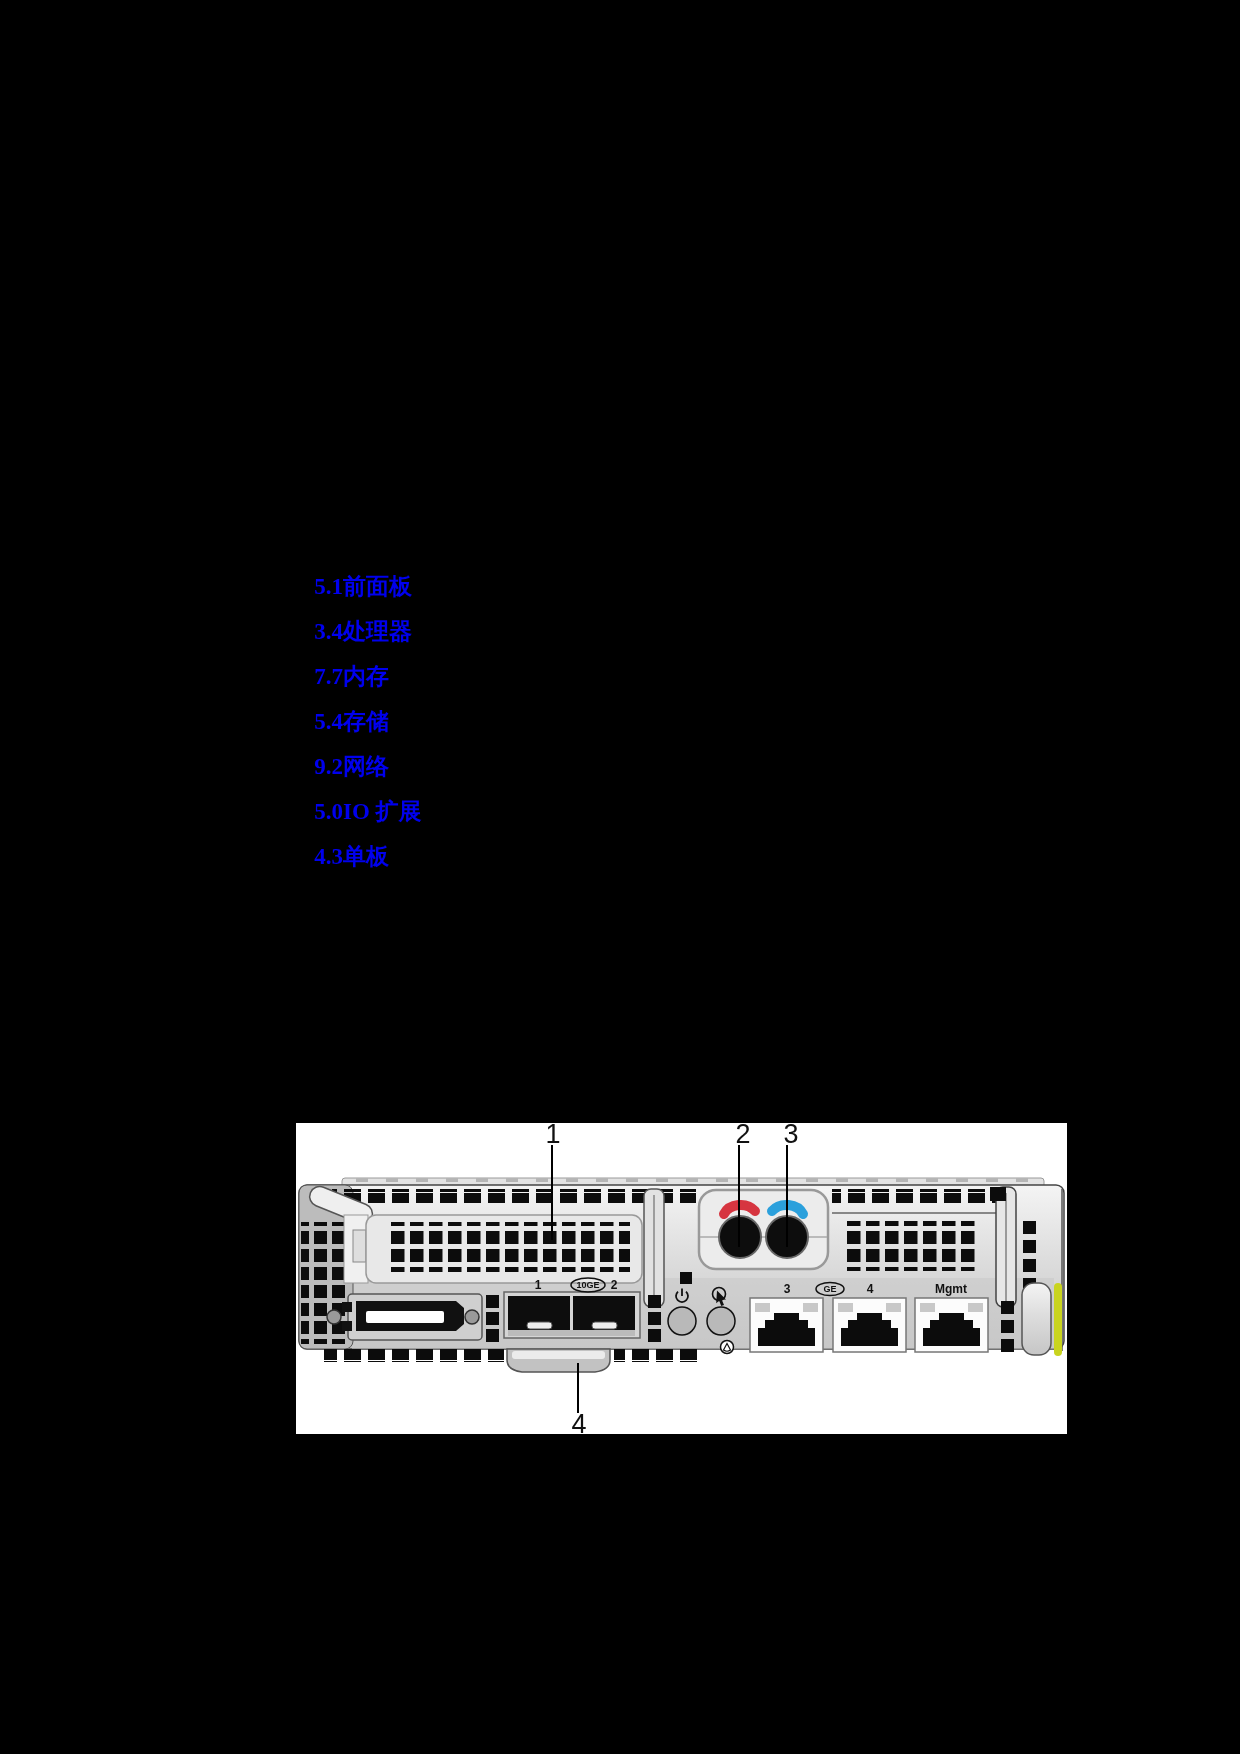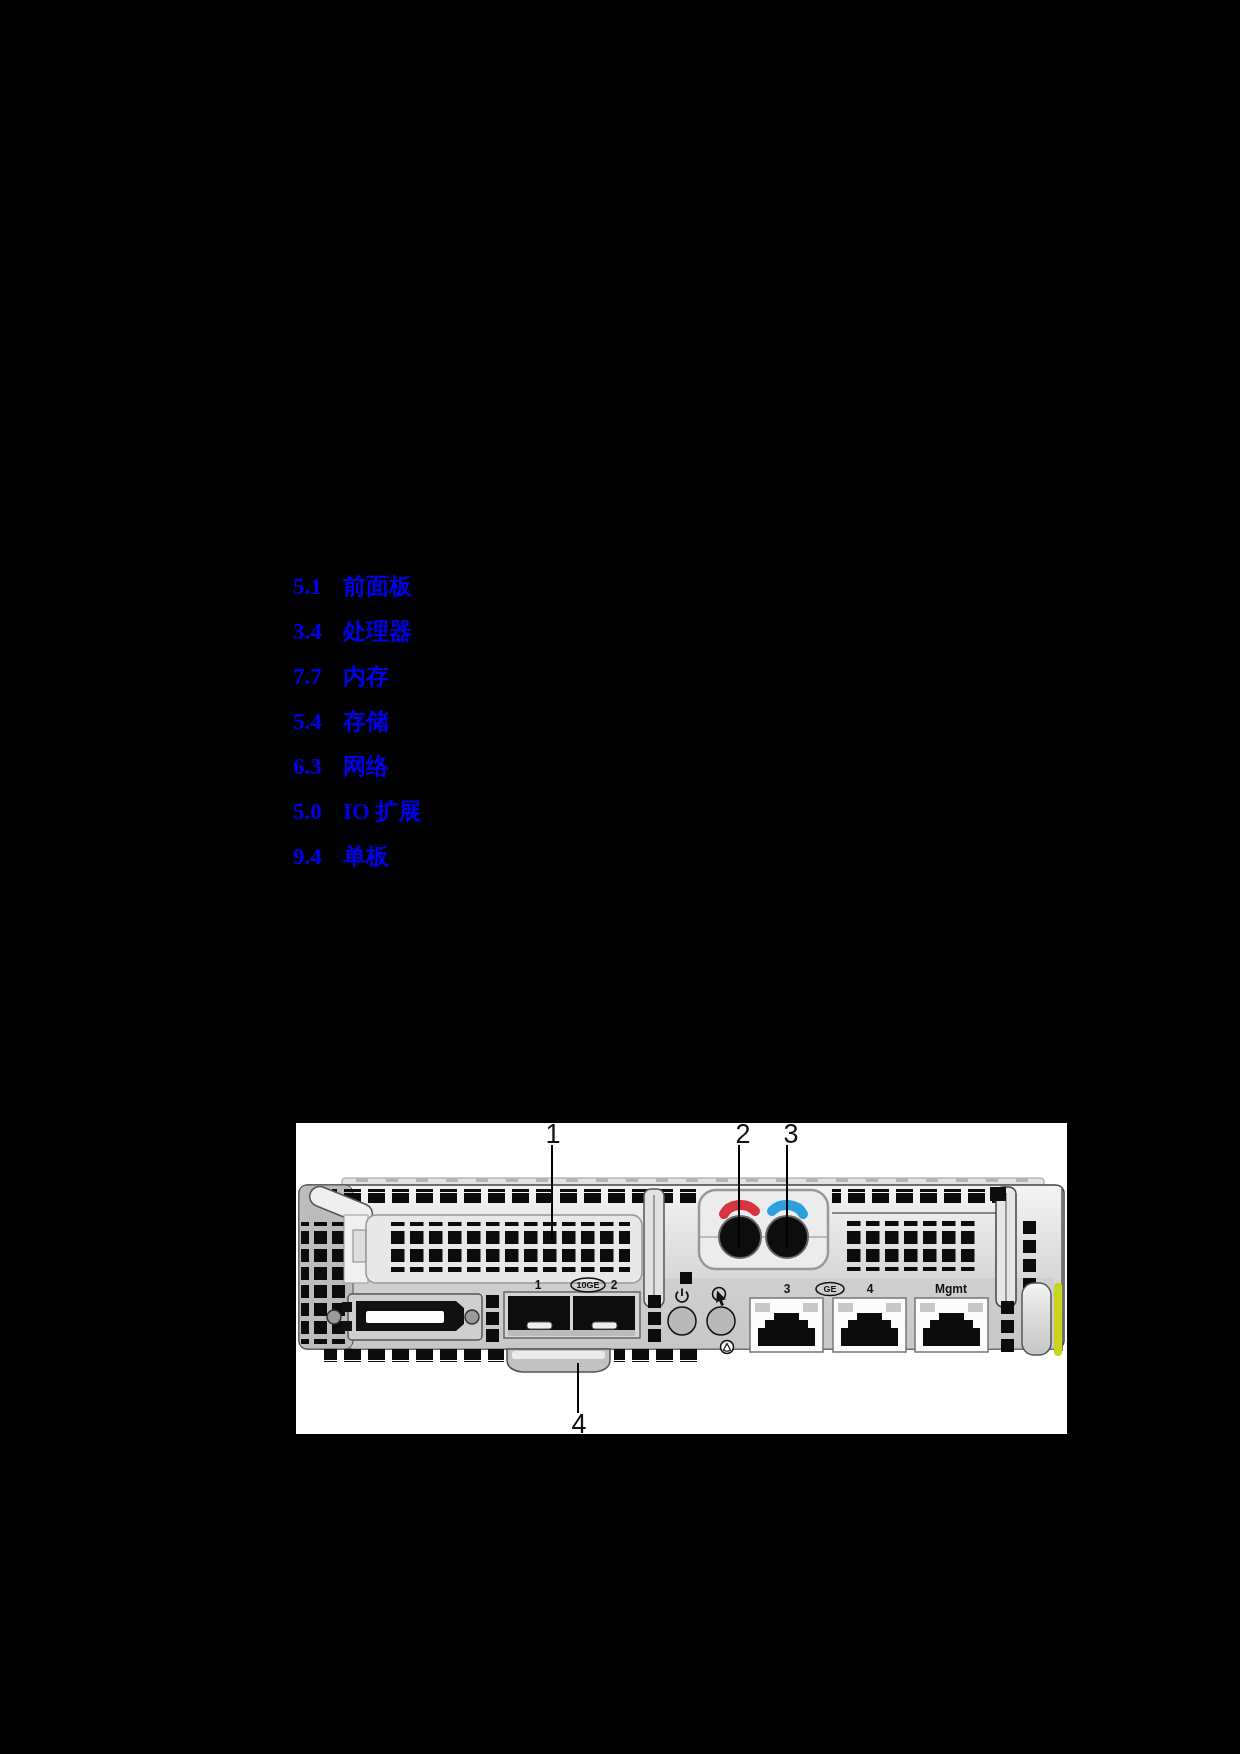--- a/index.html
+++ b/index.html
@@ -2,42 +2,42 @@
 <html><head>
 <meta charset="utf-8">
 <style>
   html,body{margin:0;padding:0;background:#000;}
   .page{position:relative;width:1240px;height:1754px;background:#000;overflow:hidden;
         font-family:"Liberation Sans",sans-serif;}
   
   .toc{position:absolute;left:293px;top:575px;}
   .toc a{display:block;height:45px;line-height:24px;color:#0000EE;text-decoration:none;
          font-family:"Liberation Serif",serif;font-weight:bold;font-size:23px;cursor:pointer;}
-  .toc a .num{display:inline-block;width:50px;}
+  .toc a .num{display:inline-block;width:50px;text-align:right;}
   
   .figure-box{position:absolute;left:296px;top:1123px;width:771px;height:311px;background:#ffffff;}
   svg text{font-family:"Liberation Sans",sans-serif;fill:#111;}
   .callout-num{font-size:27px;}
   .port-label{font-size:12px;font-weight:bold;}
   .badge-label{font-size:9px;font-weight:bold;}
   .mgmt-label{font-size:12px;font-weight:bold;}
 </style>
 </head>
 <body>
 
 <div class="page">
 
   <nav class="toc">
     <a><span class="num">5.1</span><span>前面板</span></a>
     <a><span class="num">3.4</span><span>处理器</span></a>
     <a><span class="num">7.7</span><span>内存</span></a>
     <a><span class="num">5.4</span><span>存储</span></a>
-    <a><span class="num">6.3</span><span>网络</span></a>
+    <a><span class="num">9.2</span><span>网络</span></a>
     <a><span class="num">5.0</span><span>IO 扩展</span></a>
-    <a><span class="num">9.4</span><span>单板</span></a>
+    <a><span class="num">4.3</span><span>单板</span></a>
   </nav>
 
   <div class="figure-box">
     <svg width="771" height="311" viewBox="0 0 771 311">
       <defs>
         <linearGradient id="bodyGrad" x1="0" y1="0" x2="0" y2="1">
           <stop offset="0" stop-color="#f4f4f4"></stop>
             <stop offset="0.45" stop-color="#dddddd"></stop>
             <stop offset="1" stop-color="#c6c6c6"></stop>
         </linearGradient>

